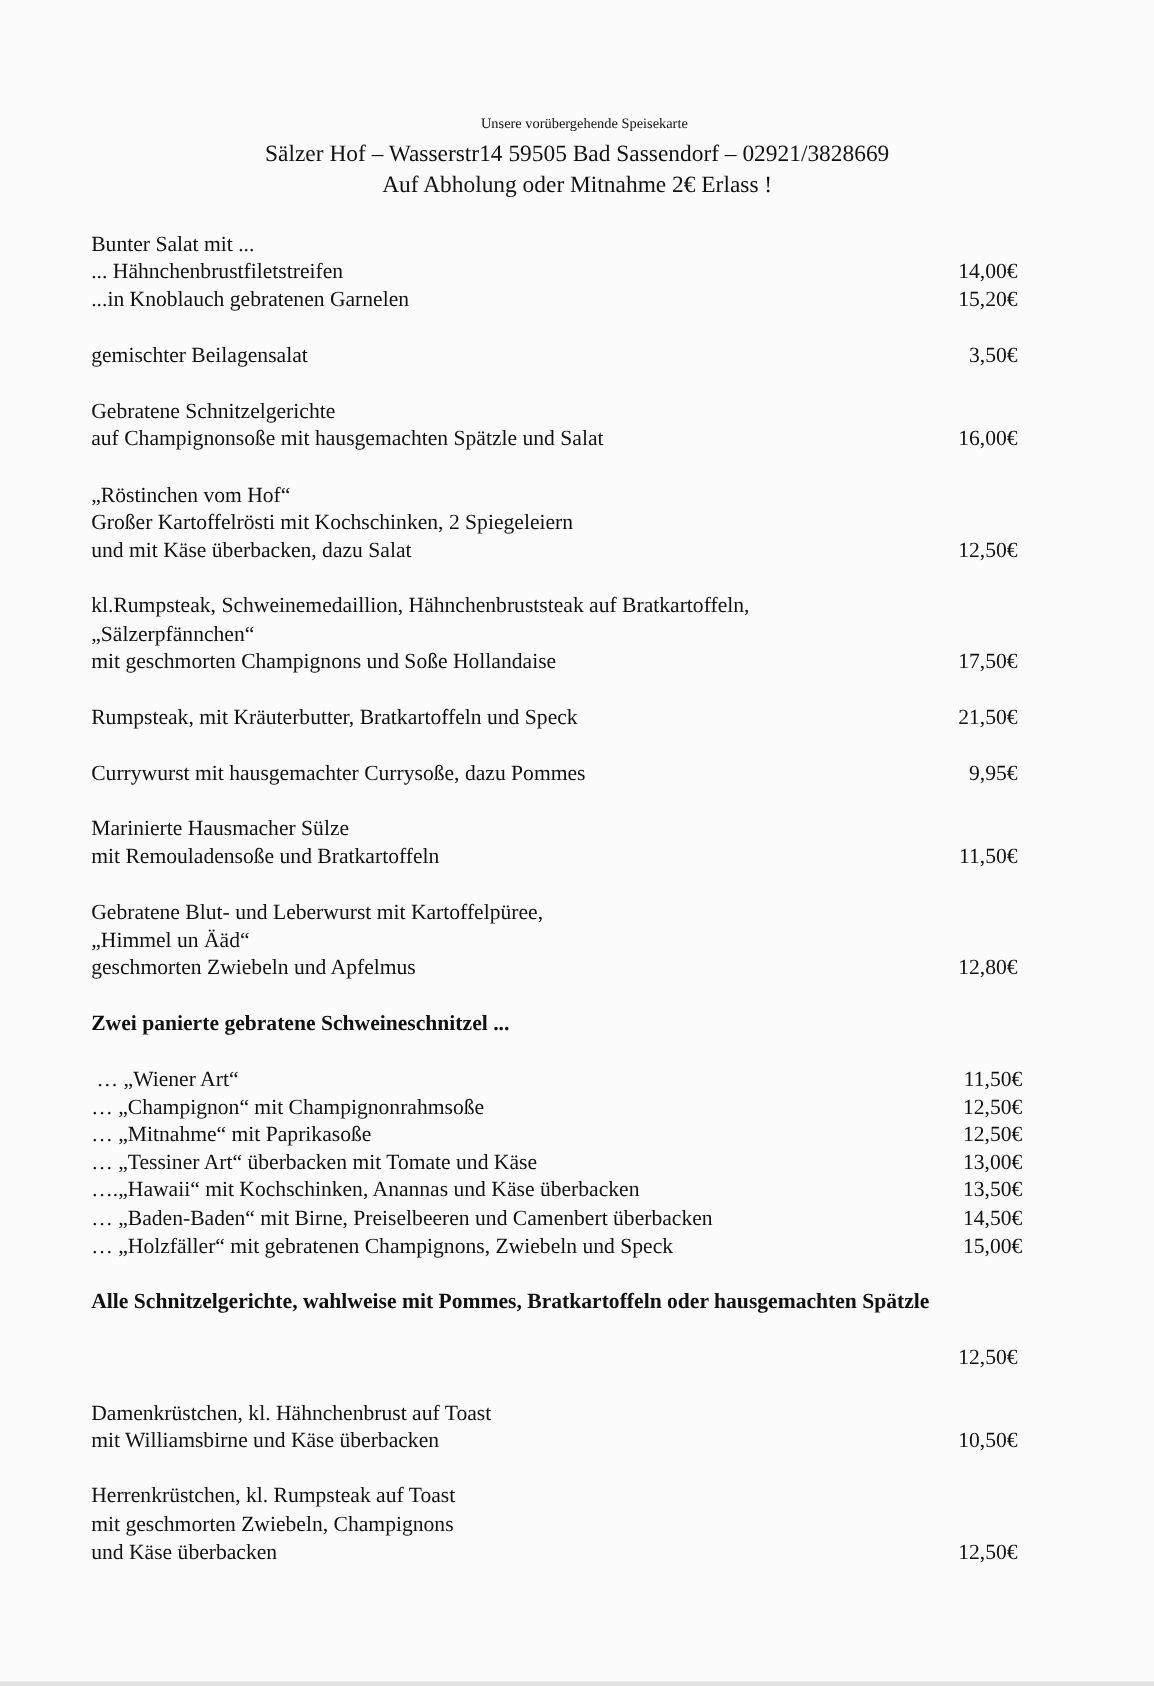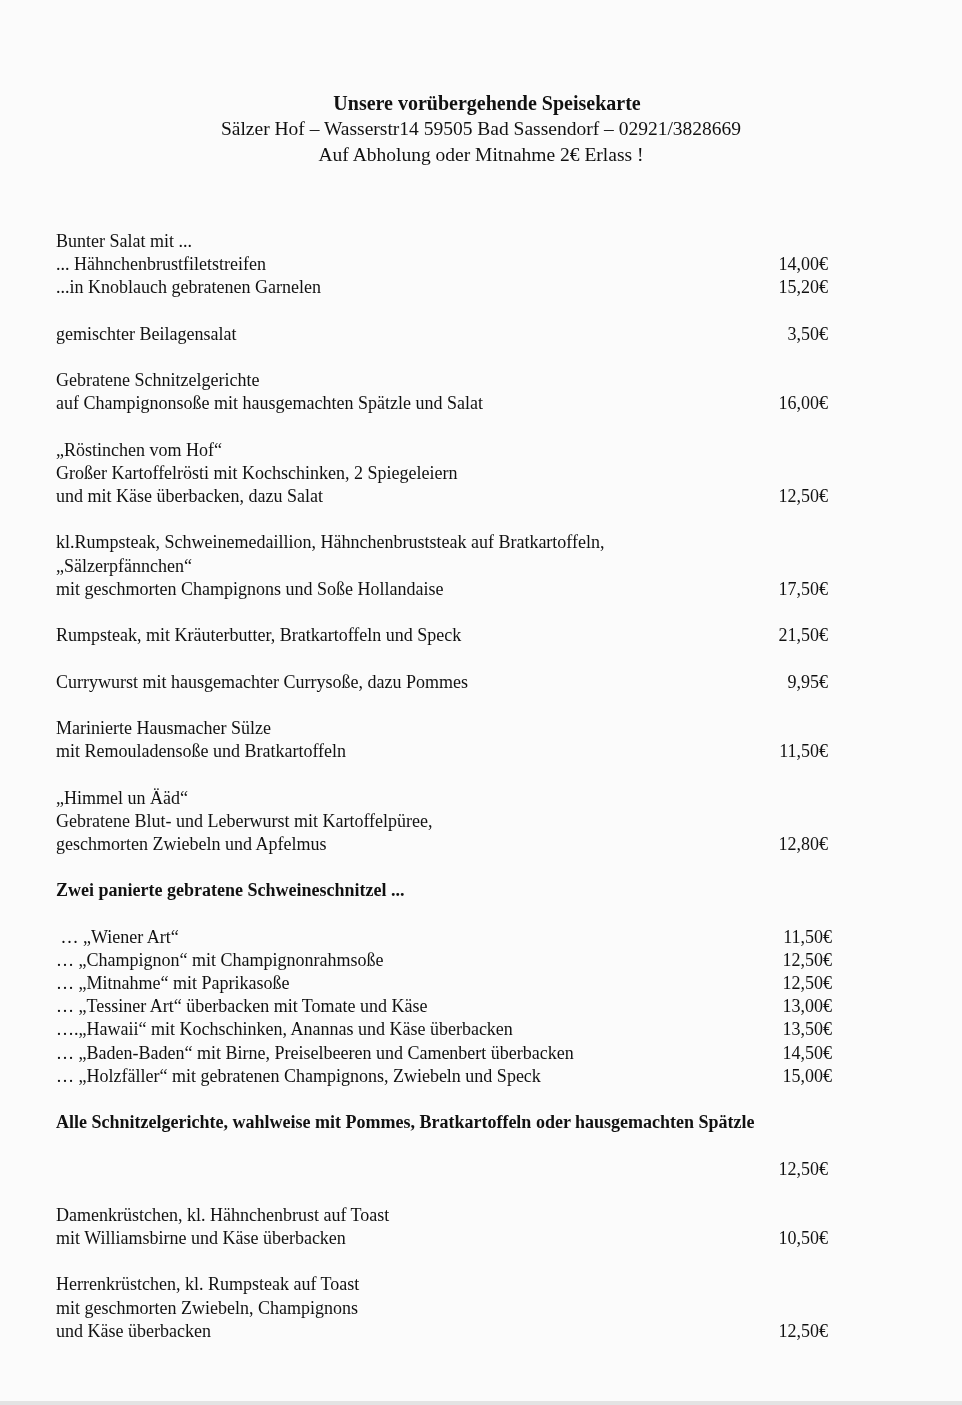--- a/index.html
+++ b/index.html
@@ -30,31 +30,30 @@
     }
     .header {
       position: absolute;
       left: 0; width: 962px;
       top: 90px;
       text-align: center;
       font-size: 19.5px;
       line-height: 26px;
     }
     .header .title {
-      font-weight: bold;
-      font-size: 20px;
+      font-weight: normal;
+      font-size: 12px;
       padding-left: 12px;
     }
     .menu {
       position: absolute;
-      left: 56px;
+      left: 76px;
       top: 192px;
       width: 772px;
       font-size: 18px;
-      margin-top: 38px;
     }
     .line {
       position: relative;
       height: 23.2px;
       line-height: 23.2px;
       white-space: nowrap;
     }
     .line .price {
       position: absolute;
       right: 0;
@@ -146,22 +145,22 @@
     <div>
       <div class="line"><span>Marinierte Hausmacher Sülze</span></div>
       <div class="line">
         <span>mit Remouladensoße und Bratkartoffeln</span>
         <span class="price">11,50€</span>
       </div>
     </div>
     <div class="gap"></div>
 
     <div>
+      <div class="line"><span>Gebratene Blut- und Leberwurst mit Kartoffelpüree,</span></div>
       <div class="line"><span>„Himmel un Ääd“</span></div>
-      <div class="line"><span>Gebratene Blut- und Leberwurst mit Kartoffelpüree,</span></div>
       <div class="line">
         <span>geschmorten Zwiebeln und Apfelmus</span>
         <span class="price">12,80€</span>
       </div>
     </div>
     <div class="gap"></div>
 
     <div class="line bold">
       <span>Zwei panierte gebratene Schweineschnitzel ...</span>
     </div>

